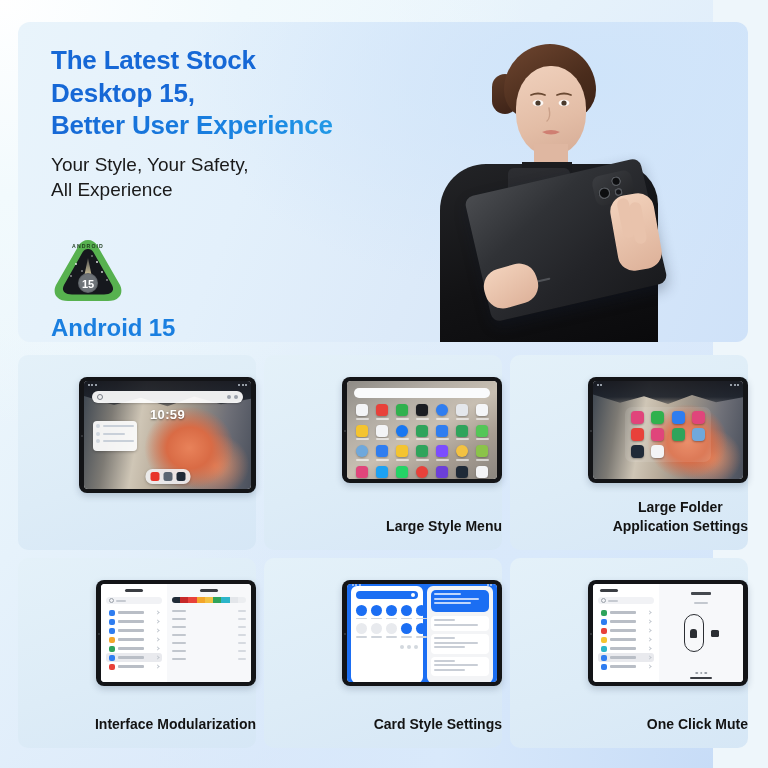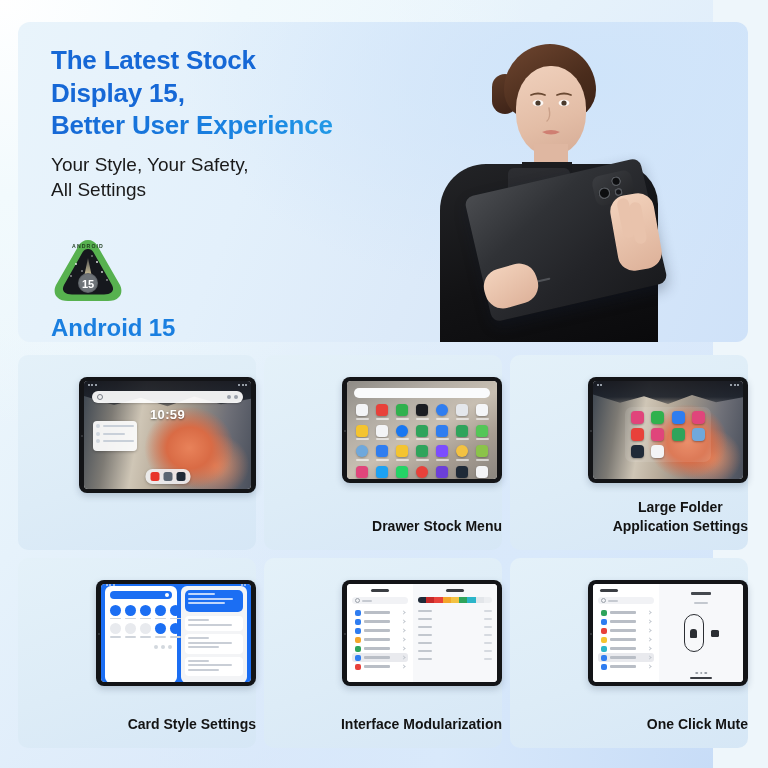--- a/index.html
+++ b/index.html
@@ -281,25 +281,25 @@
 </style>
 </head>
 <body>
 
 <div id="page">
 
   <section class="hero">
 
     <div class="hero-text">
       <div class="h-line">The Latest Stock</div>
-      <div class="h-line">Display 15,</div>
+      <div class="h-line">Desktop 15,</div>
       <div class="h-line l3">Better User Experience</div>
       <div class="sub">
         <div>Your Style, Your Safety,</div>
-        <div>All Settings</div>
+        <div>All Experience</div>
       </div>
     </div>
 
     <div class="badge-wrap">
       <div class="badge">
         <svg width="74" height="66" viewBox="0 0 74 66" aria-hidden="true">
           <defs>
             <linearGradient id="beam" x1="0" y1="1" x2="0" y2="0">
               <stop offset="0%" stop-color="#ffe9a8"></stop>
               <stop offset="100%" stop-color="#fff6d8" stop-opacity=".25"></stop>
@@ -532,21 +532,21 @@
                 <span class="dcell">
                   <span class="ic" style="background: rgb(31, 42, 55);"></span>
                 </span>
                 <span class="dcell">
                   <span class="ic" style="background: rgb(243, 244, 246);"></span>
                 </span>
               </div>
           </div>
         </div>
       </div>
-      <div class="cap">Drawer Stock Menu</div>
+      <div class="cap">Large Style Menu</div>
     </article>
 
     <article class="card">
       <div class="tab small">
         <div class="scr">
           <div class="wall"></div>
           <div class="statusbar">
             <span class="sb-dots">
                 <i></i>
                 <i></i>
@@ -576,116 +576,20 @@
       </div>
       <div class="cap">
         <div>Large Folder</div>
         <div>Application Settings</div>
       </div>
     </article>
 
     <article class="card r2">
       <div class="tab small">
         <div class="scr">
-          <div class="qs">
-            <div class="qs-top">
-              <span class="sb-dots">
-                  <i></i>
-                  <i></i>
-                  <i></i>
-                </span>
-              <span class="sb-dots">
-                  <i></i>
-                  <i></i>
-                </span>
-            </div>
-            <div class="qs-body">
-              <div class="qs-panel">
-                <div class="qs-slider">
-                    <b></b>
-                  </div>
-                <div class="qs-toggles">
-                  <span class="qs-tog">
-                      <i class="on"></i>
-                      <u></u>
-                    </span>
-                  <span class="qs-tog">
-                      <i class="on"></i>
-                      <u></u>
-                    </span>
-                  <span class="qs-tog">
-                      <i class="on"></i>
-                      <u></u>
-                    </span>
-                  <span class="qs-tog">
-                      <i class="on"></i>
-                      <u></u>
-                    </span>
-                  <span class="qs-tog">
-                      <i class="on"></i>
-                      <u></u>
-                    </span>
-                  <span class="qs-tog">
-                      <i></i>
-                      <u></u>
-                    </span>
-                  <span class="qs-tog">
-                      <i></i>
-                      <u></u>
-                    </span>
-                  <span class="qs-tog">
-                      <i></i>
-                      <u></u>
-                    </span>
-                  <span class="qs-tog">
-                      <i class="on"></i>
-                      <u></u>
-                    </span>
-                  <span class="qs-tog">
-                      <i class="on"></i>
-                      <u></u>
-                    </span>
-                </div>
-                <div class="qs-foot">
-                  <i></i>
-                    <i></i>
-                    <i></i>
-                </div>
-              </div>
-              <div class="qs-notes">
-                <div class="note-blue">
-                  <u style="width:52%"></u>
-                    <u style="width:86%"></u>
-                    <u style="width:70%"></u>
-                </div>
-                <div class="note">
-                  <u class="w40"></u>
-                    <u class="w85"></u>
-                </div>
-                <div class="note">
-                  <u class="w40"></u>
-                    <u class="w85"></u>
-                    <u class="w60"></u>
-                </div>
-                <div class="note">
-                  <u class="w40"></u>
-                    <u class="w85"></u>
-                    <u class="w60"></u>
-                </div>
-              </div>
-            </div>
-          </div>
-        </div>
-      </div>
-      <div class="cap">Card Style Settings</div>
-    </article>
-
-    <article class="card r2">
-      <div class="tab small">
-        <div class="scr">
           <div class="setscr">
             <div class="set-left">
               <div class="set-title"></div>
               <div class="mini-search">
                   <b></b>
                   <u></u>
                 </div>
               <div id="mod-sidebar">
                   <div class="srow">
                     <i style="background:#2f7df0"></i>
@@ -765,20 +669,116 @@
                   <div class="mrow">
                     <u></u>
                     <s></s>
                   </div>
                 </div>
             </div>
           </div>
         </div>
       </div>
       <div class="cap">Interface Modularization</div>
+    </article>
+
+    <article class="card r2">
+      <div class="tab small">
+        <div class="scr">
+          <div class="qs">
+            <div class="qs-top">
+              <span class="sb-dots">
+                  <i></i>
+                  <i></i>
+                  <i></i>
+                </span>
+              <span class="sb-dots">
+                  <i></i>
+                  <i></i>
+                </span>
+            </div>
+            <div class="qs-body">
+              <div class="qs-panel">
+                <div class="qs-slider">
+                    <b></b>
+                  </div>
+                <div class="qs-toggles">
+                  <span class="qs-tog">
+                      <i class="on"></i>
+                      <u></u>
+                    </span>
+                  <span class="qs-tog">
+                      <i class="on"></i>
+                      <u></u>
+                    </span>
+                  <span class="qs-tog">
+                      <i class="on"></i>
+                      <u></u>
+                    </span>
+                  <span class="qs-tog">
+                      <i class="on"></i>
+                      <u></u>
+                    </span>
+                  <span class="qs-tog">
+                      <i class="on"></i>
+                      <u></u>
+                    </span>
+                  <span class="qs-tog">
+                      <i></i>
+                      <u></u>
+                    </span>
+                  <span class="qs-tog">
+                      <i></i>
+                      <u></u>
+                    </span>
+                  <span class="qs-tog">
+                      <i></i>
+                      <u></u>
+                    </span>
+                  <span class="qs-tog">
+                      <i class="on"></i>
+                      <u></u>
+                    </span>
+                  <span class="qs-tog">
+                      <i class="on"></i>
+                      <u></u>
+                    </span>
+                </div>
+                <div class="qs-foot">
+                  <i></i>
+                    <i></i>
+                    <i></i>
+                </div>
+              </div>
+              <div class="qs-notes">
+                <div class="note-blue">
+                  <u style="width:52%"></u>
+                    <u style="width:86%"></u>
+                    <u style="width:70%"></u>
+                </div>
+                <div class="note">
+                  <u class="w40"></u>
+                    <u class="w85"></u>
+                </div>
+                <div class="note">
+                  <u class="w40"></u>
+                    <u class="w85"></u>
+                    <u class="w60"></u>
+                </div>
+                <div class="note">
+                  <u class="w40"></u>
+                    <u class="w85"></u>
+                    <u class="w60"></u>
+                </div>
+              </div>
+            </div>
+          </div>
+        </div>
+      </div>
+      <div class="cap">Card Style Settings</div>
     </article>
 
     <article class="card r2">
       <div class="tab small">
         <div class="scr">
           <div class="setscr">
             <div class="set-left">
               <div class="set-title" style="margin-left:2px;margin-right:auto"></div>
               <div class="mini-search">
                   <b></b>

